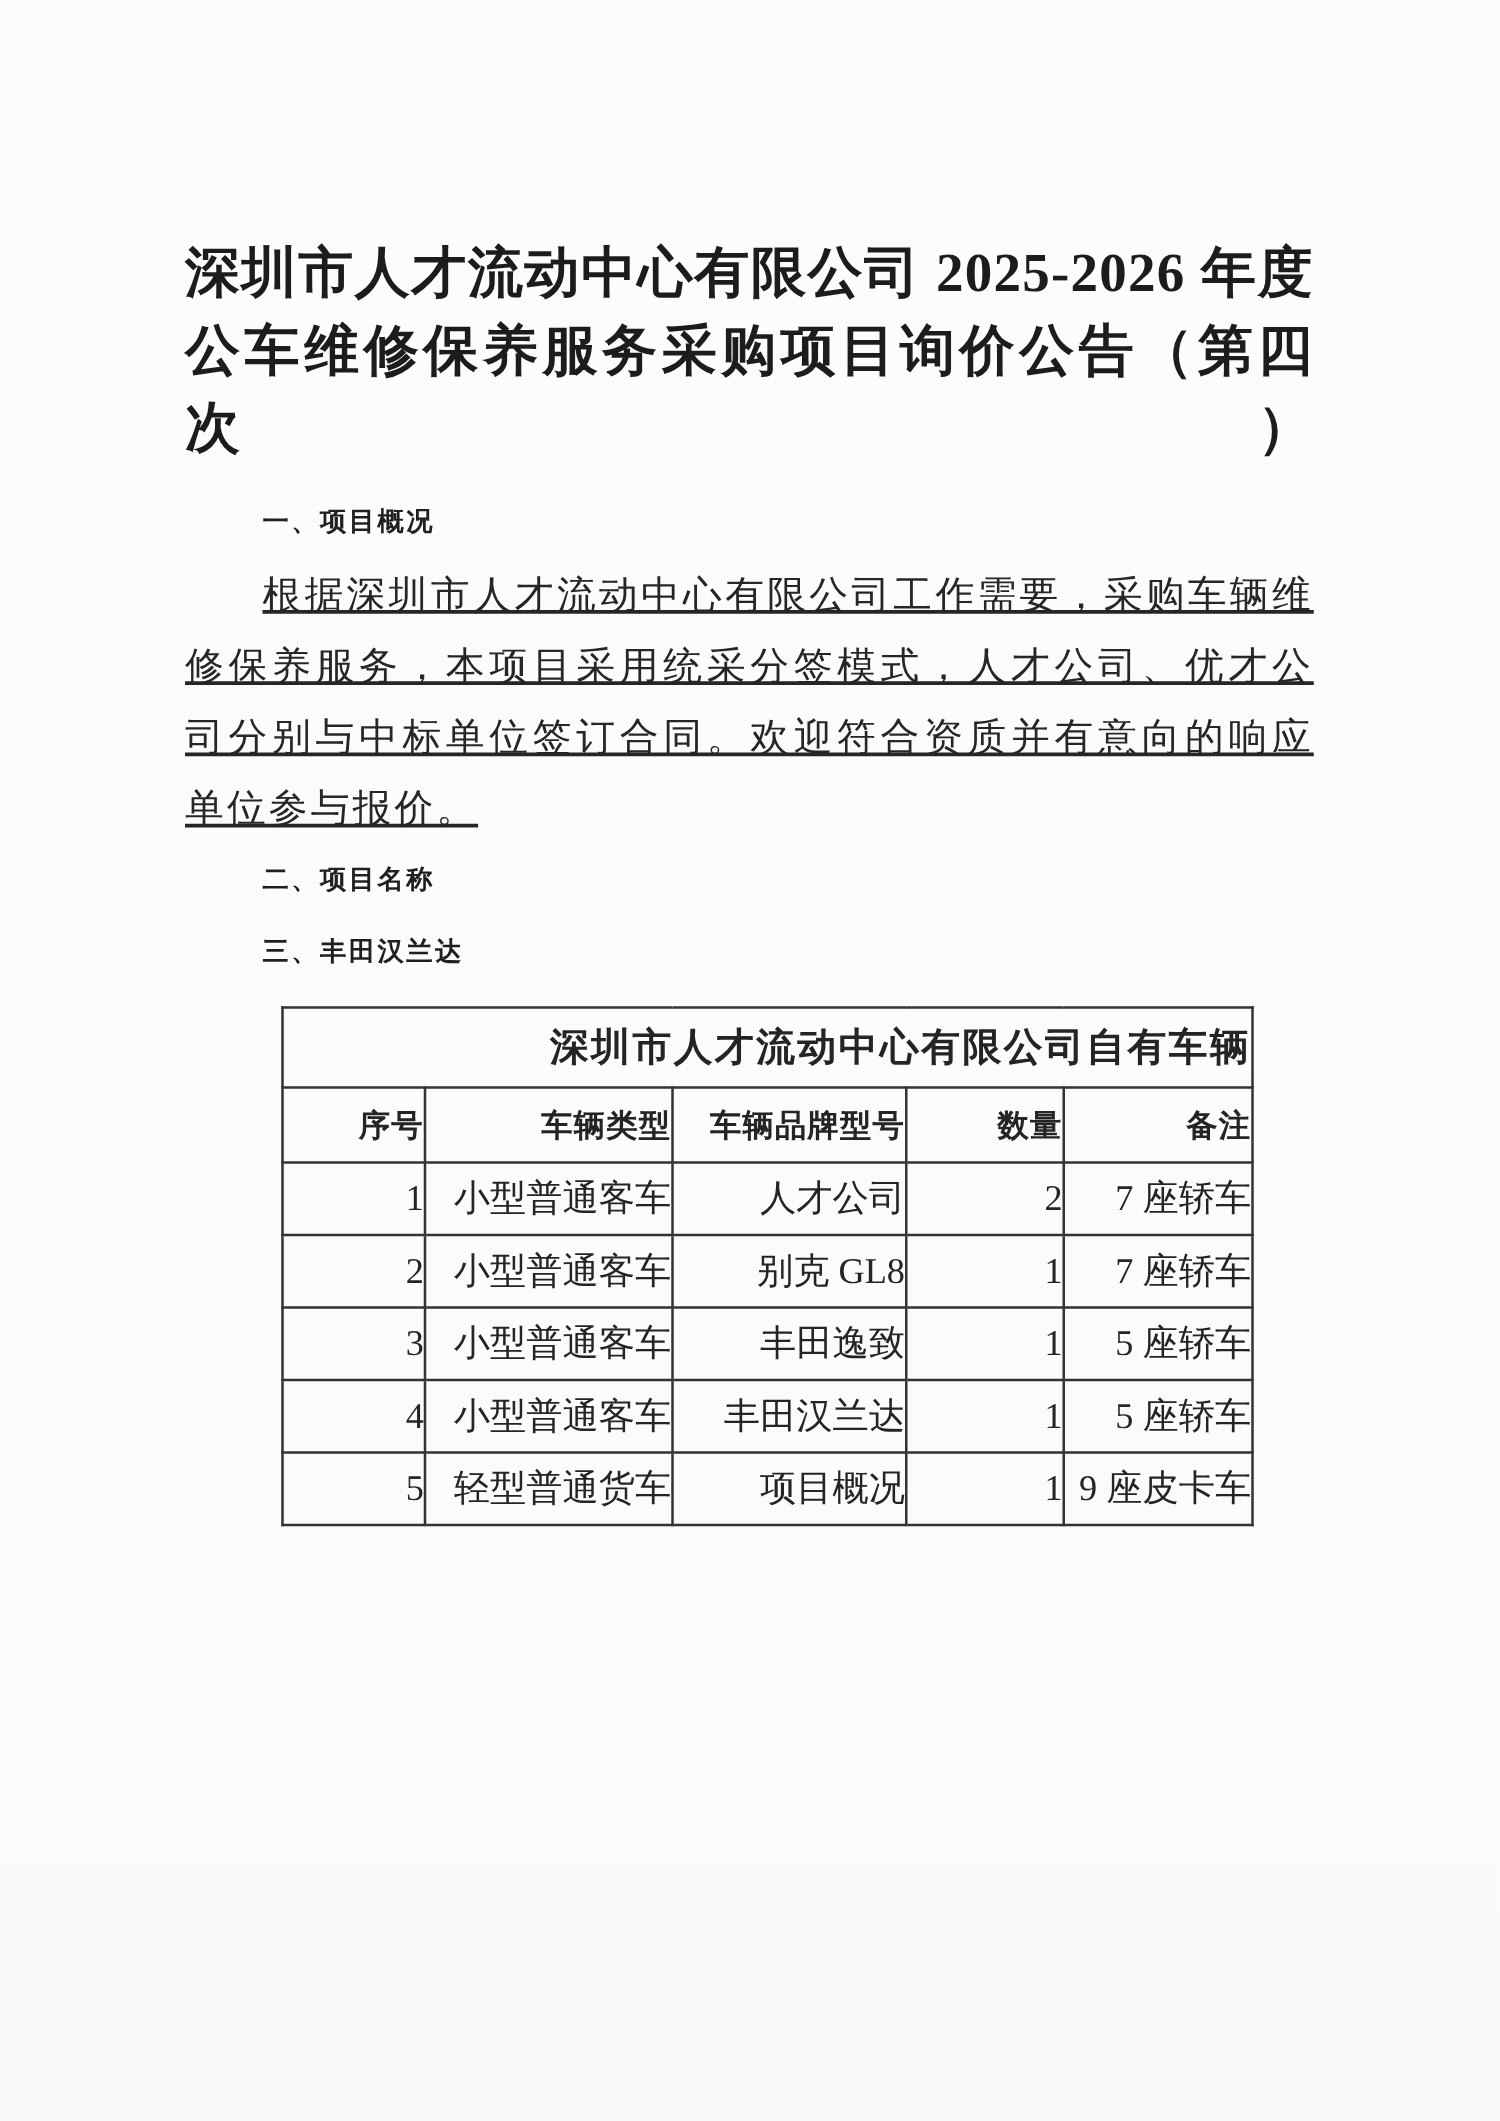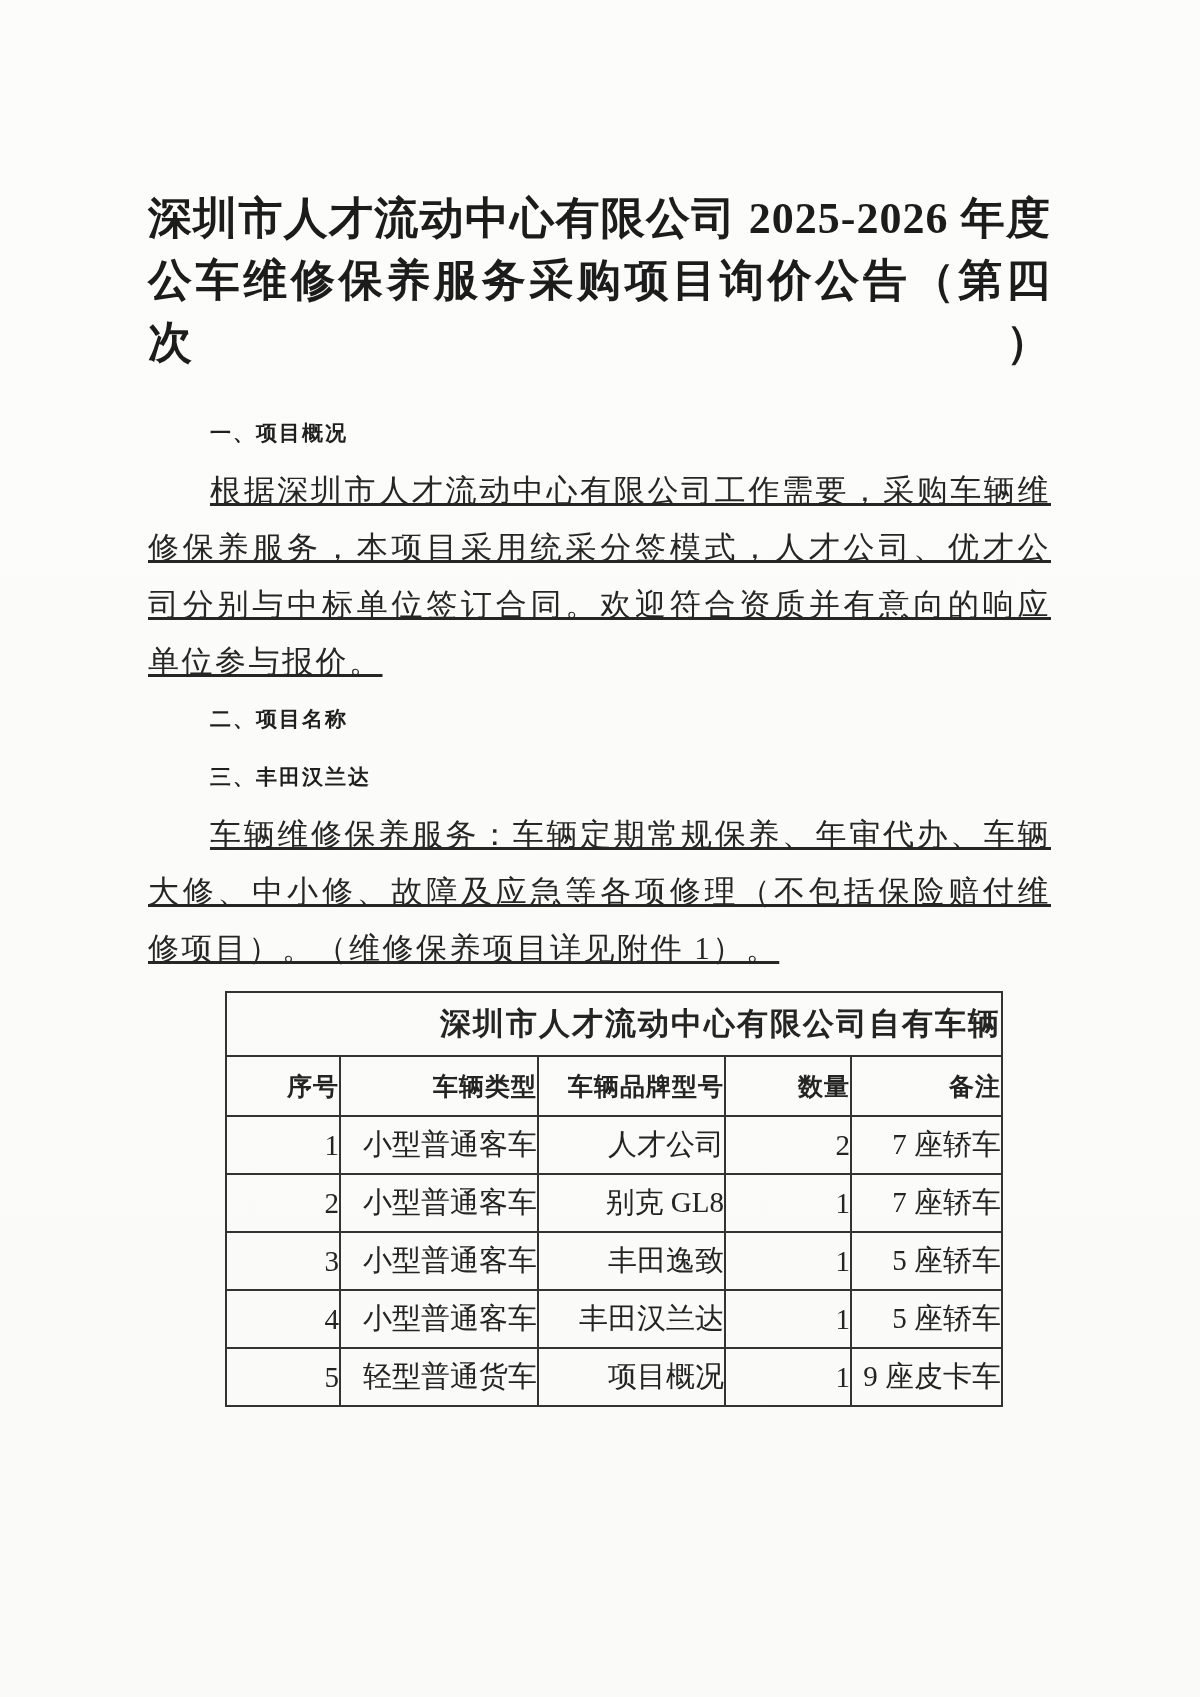--- a/index.html
+++ b/index.html
@@ -20,21 +20,21 @@
     position: absolute;
     left: 148px; top: 188px;
     width: 903px;
   }
   .doc-title {
     font-weight: bold;
     font-size: 44px;
     line-height: 62px;
     letter-spacing: 1px;
     color: #1c1c1c;
-    margin-bottom: 30px;
+    margin-bottom: 15px;
   }
   .doc-title .tline {
     text-align: justify;
     text-align-last: justify;
   }
   .section-heading {
     font-family: "Liberation Sans", "DejaVu Sans", sans-serif;
     font-weight: bold;
     font-size: 21px;
     line-height: 58px;
@@ -107,21 +107,20 @@
       <div class="section-heading">一、项目概况</div>
       <p class="section-body">根据深圳市人才流动中心有限公司工作需要，采购车辆维修保养服务，本项目采用统采分签模式，人才公司、优才公司分别与中标单位签订合同。欢迎符合资质并有意向的响应单位参与报价。</p>
     </div>
 
     <div>
       <div class="section-heading">二、项目名称</div>
     </div>
 
     <div>
       <div class="section-heading">三、丰田汉兰达</div>
-      <p class="section-body">车辆维修保养服务：车辆定期常规保养、年审代办、车辆大修、中小修、故障及应急等各项修理（不包括保险赔付维修项目）。（维修保养项目详见附件 1）。</p>
     </div>
 
     <table class="vehicle-table">
       <colgroup>
         <col class="col-seq">
           <col class="col-type">
           <col class="col-brand">
           <col class="col-qty">
           <col class="col-note">
       </colgroup>

